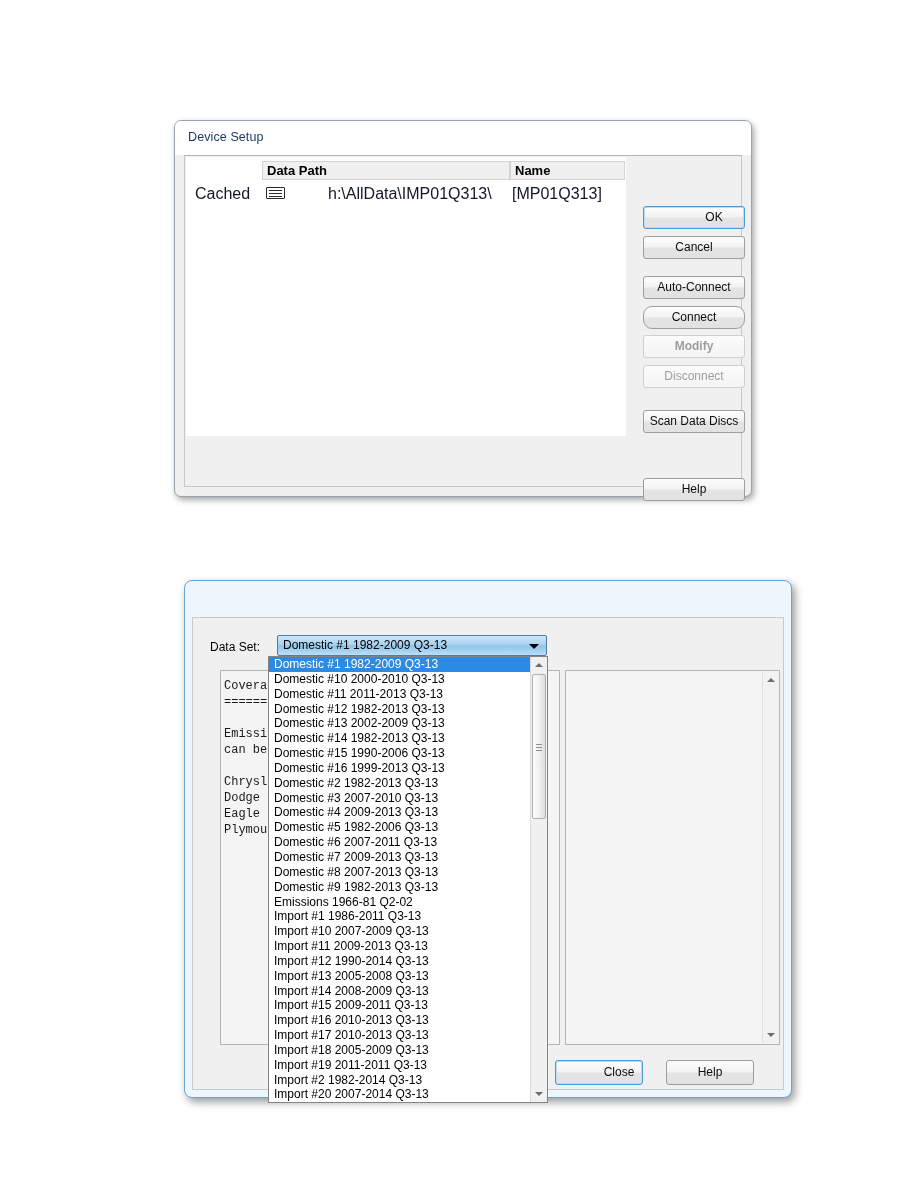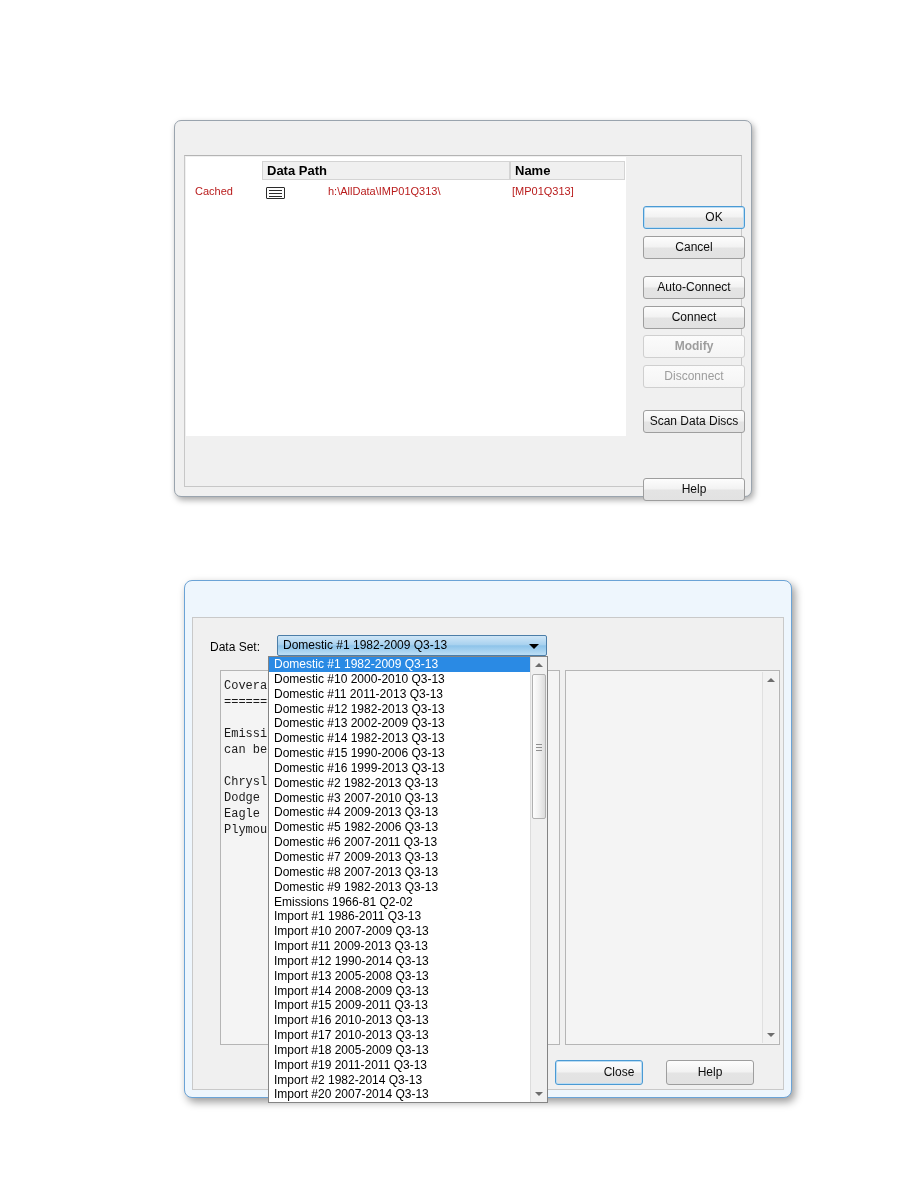--- a/index.html
+++ b/index.html
@@ -85,22 +85,22 @@
 
   #ds-row-0 {
     position: absolute;
     left: 0;
     top: 26px;
     width: 100%;
     height: 20px;
   }
   .ds-cell {
     position: absolute;
-    font-size: 11px;
-    color: #b91c1c;
+    font-size: 16px;
+    color: #0f172a;
     white-space: nowrap;
     top: 2px;
   }
   #ds-cell-status { left: 9px; }
   #ds-cell-path   { left: 142px; }
   #ds-cell-name   { left: 326px; }
   #ds-drive-icon {
     position: absolute;
     left: 80px;
     top: 4px;
@@ -145,21 +145,21 @@
   }
   #ds-buttons .w7btn {
     left: 458px;
     width: 102px;
     height: 23px;
     line-height: 21px;
   }
   #ds-btn-ok        { top: 50px; }
   #ds-btn-cancel    { top: 80px; }
   #ds-btn-autoconn  { top: 120px; }
-  #ds-btn-connect   { top: 150px; }
+  #ds-btn-connect   { top: 150px; border-radius: 9px; }
   #ds-btn-modify    { top: 179px; font-weight: bold; }
   #ds-btn-disconn   { top: 209px; }
   #ds-btn-scan      { top: 254px; }
   #ds-btn-help      { top: 322px; }
 
   
   #data-coverage-dialog {
     position: absolute;
     left: 184px;
     top: 580px;
@@ -395,20 +395,23 @@
     height: 1px;
     background: #8f8f8f;
     margin-bottom: 2px;
   }
 </style>
 </head>
 <body>
 
 <div id="device-setup-dialog">
 
+  <div id="ds-titlebar">
+    <div id="ds-title-text">Device Setup</div>
+  </div>
 
   <div id="ds-body">
 
     <div id="ds-listpanel">
       <div class="ds-col-header" id="ds-col-datapath">Data Path</div>
       <div class="ds-col-header" id="ds-col-name">Name</div>
 
       <div id="ds-row-0">
         <div class="ds-cell" id="ds-cell-status">Cached</div>
         <div id="ds-drive-icon">

